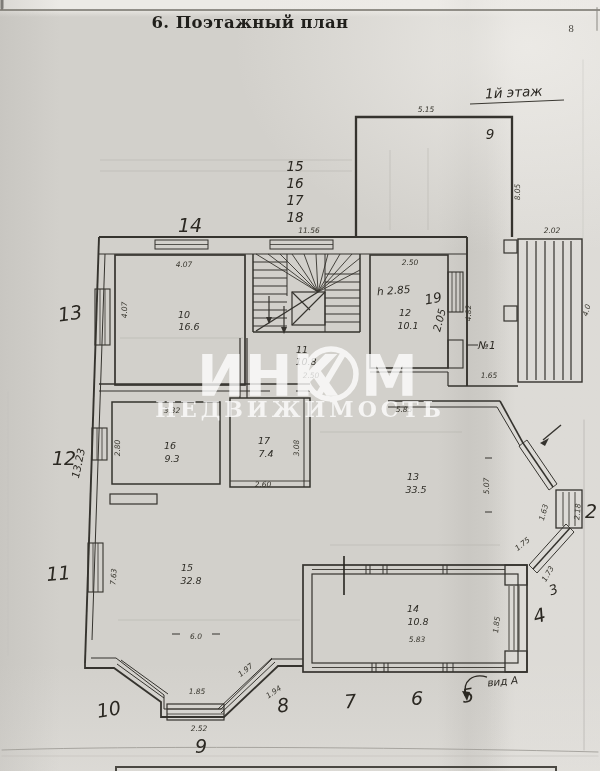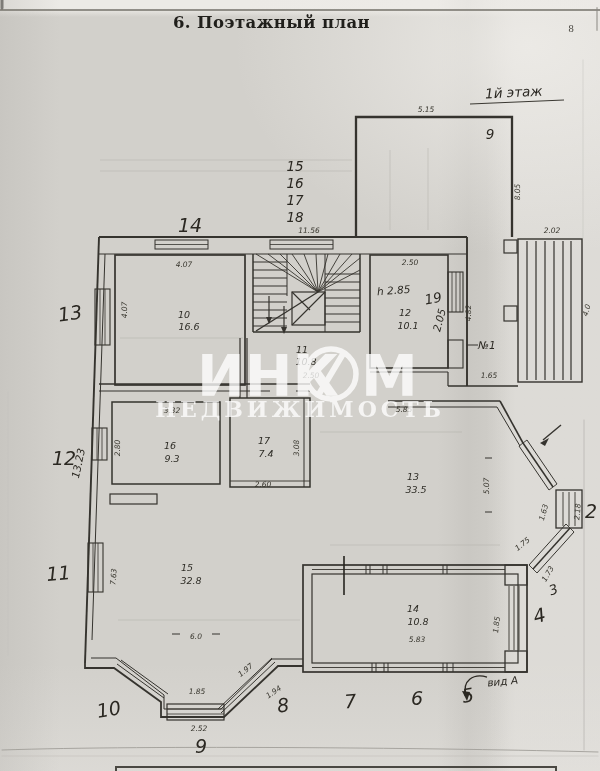--- a/index.html
+++ b/index.html
@@ -9,21 +9,21 @@
       radial-gradient(420px 300px at 88% 6%, rgba(238,236,232,.85), rgba(238,236,232,0) 70%),
       linear-gradient(90deg, rgba(178,176,171,.30), rgba(178,176,171,0) 10%),
       linear-gradient(90deg, transparent 73%, rgba(172,170,165,.22) 78%, transparent 85%),
       linear-gradient(90deg, transparent 81%, rgba(230,228,224,.55) 86%, rgba(230,228,224,.55) 100%),
       linear-gradient(0deg, rgba(227,225,221,.55), transparent 14%),
       linear-gradient(180deg, #eceae6 0, #eceae6 1.1%, rgba(236,234,230,0) 2.2%),
       #d2d0cb;
     font-family:"DejaVu Sans", sans-serif;
   }
   .title{
-    position:absolute;left:130px;top:13px;width:240px;text-align:right;
+    position:absolute;left:130px;top:13px;width:240px;text-align:center;
     font-family:"DejaVu Serif", serif;font-weight:bold;font-size:16.5px;
     color:#201f1b;letter-spacing:.4px;
   }
   .pageno{
     position:absolute;right:26px;top:24px;font-family:"DejaVu Serif", serif;
     font-size:9px;color:#45433e;
   }
   svg{position:absolute;left:0;top:0;}
   .dim{font:italic 7.5px "DejaVu Sans", sans-serif;fill:#38362e;}
   .rnum{font:italic 9.5px "DejaVu Sans", sans-serif;fill:#2e2c26;}

